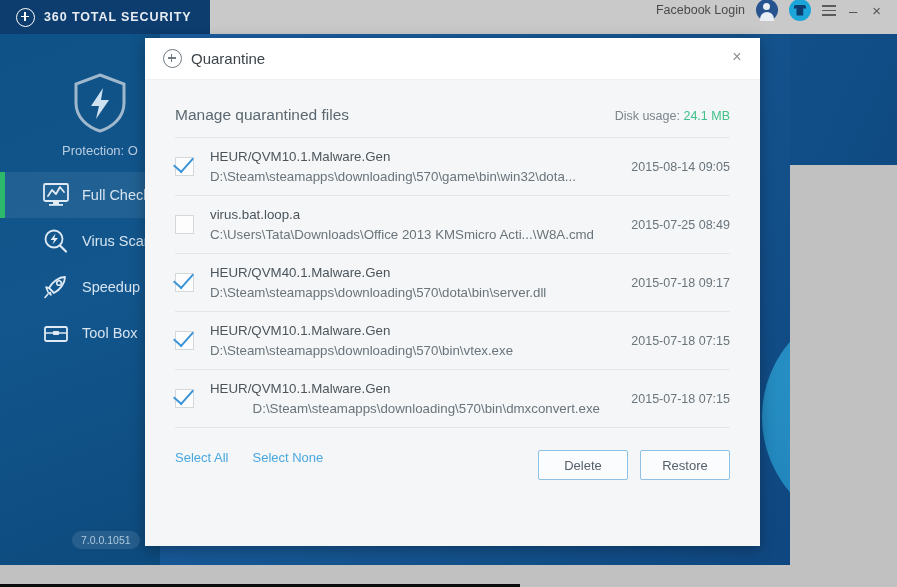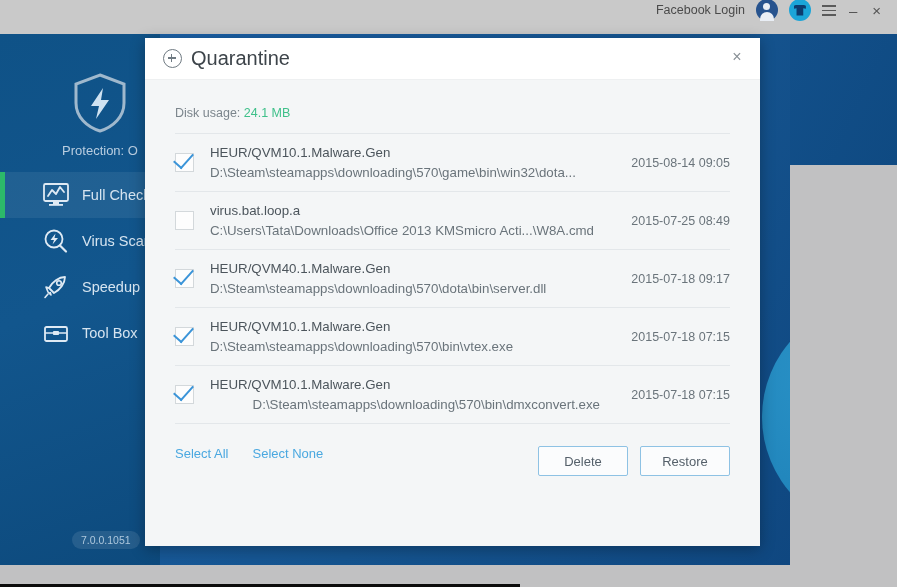--- a/index.html
+++ b/index.html
@@ -166,21 +166,21 @@
   }
   .dlg-mark {
     width: 19px; height: 19px; border-radius: 50%;
     border: 1.5px solid #6f7a82; position: relative; flex: none; margin-right: 9px;
   }
   .dlg-mark::before, .dlg-mark::after {
     content: ""; position: absolute; background: #6f7a82;
   }
   .dlg-mark::before { left: 3.6px; top: 7.4px; width: 8.2px; height: 1.6px; }
   .dlg-mark::after  { left: 6.9px; top: 4.1px; width: 1.6px; height: 8.2px; }
-  .dialog-title { font-size: 20px; color: #3d444a; }
+  .dialog-title { font-size: 15px; color: #3d444a; }
   .dialog-close {
     position: absolute; right: 14px; top: 11px;
     font-size: 16px; color: #8a9197; cursor: pointer; line-height: 1;
     width: 18px; text-align: center; user-select: none;
   }
 
   .dialog-body {
     position: relative; height: 466px; background: #f4f6f7;
     padding: 0 30px;
   }
@@ -241,20 +241,24 @@
 
 <div id="root">
 
   <div class="desktop">
     <div class="desktop-line"></div>
   </div>
 
   <div class="app-window">
 
     <div class="titlebar">
+      <div class="titlebar-logo-zone">
+        <span class="logo-mark"></span>
+        <span class="logo-text">360 TOTAL SECURITY</span>
+      </div>
       <div class="titlebar-right">
         <span class="fb-login">Facebook Login</span>
         <span class="avatar-icon"></span>
         <span class="skin-icon"></span>
         <span class="menu-icon">
             <i></i>
             <i></i>
             <i></i>
           </span>
         <span class="win-btn">–</span>
@@ -336,20 +340,21 @@
 
     <div class="dialog-titlebar">
       <span class="dlg-mark"></span>
       <span class="dialog-title">Quarantine</span>
       <span class="dialog-close">×</span>
     </div>
 
     <div class="dialog-body">
 
       <div class="manage-row">
+        <span class="manage-title">Manage quarantined files</span>
         <span class="disk-usage">
           <span>Disk usage:</span>
           <span class="value">24.1 MB</span>
         </span>
       </div>
 
       <div class="file-list" id="file-list">
           <div class="file-row">
             <span class="chk checked"></span>
             <span class="file-texts">

